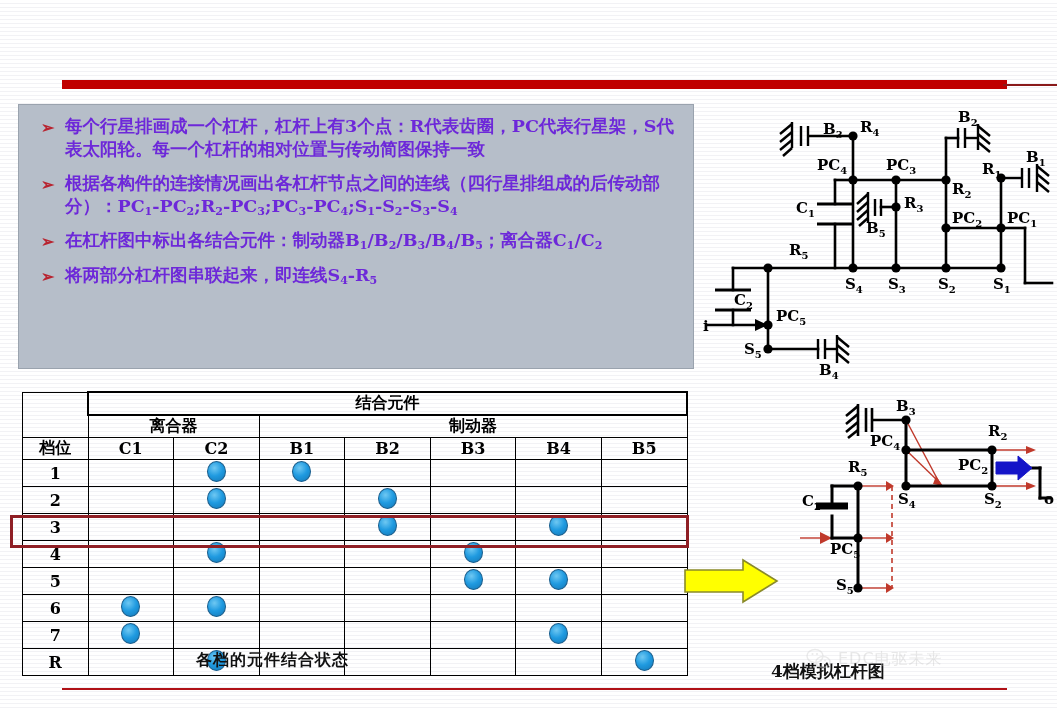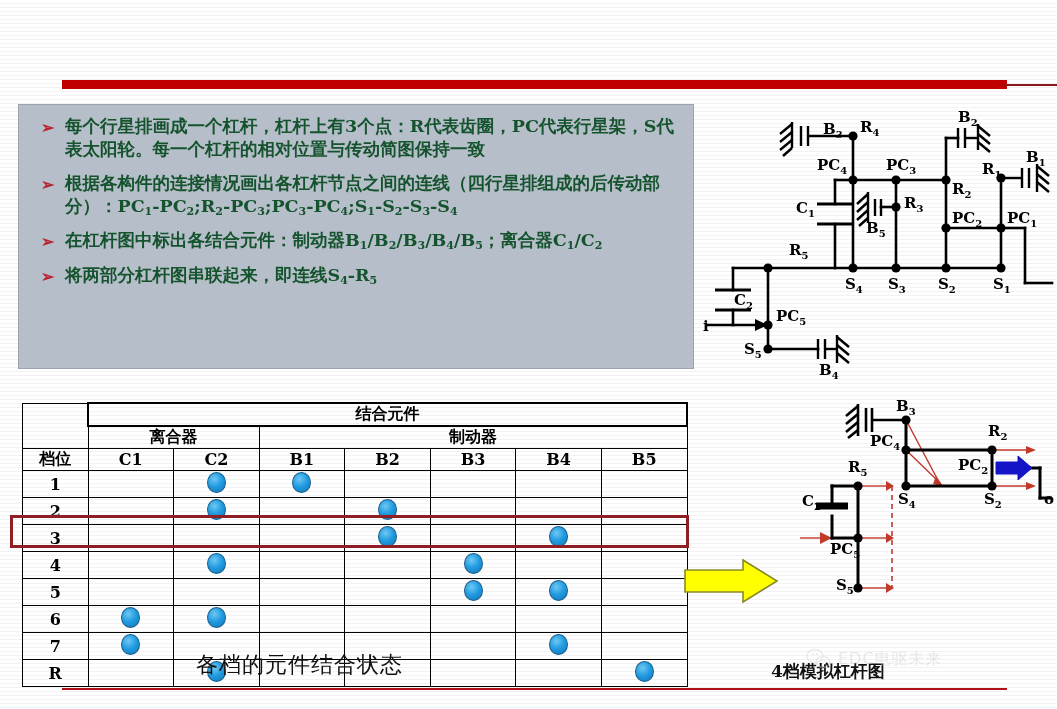--- a/index.html
+++ b/index.html
@@ -38,28 +38,28 @@
     font-size:20px;font-weight:bold;color:#111;letter-spacing:0.5px;
     margin:0 0 4px 0;line-height:1.15;
     font-family:"DejaVu Serif","Liberation Serif",serif;
   }
   .bullet-row{display:flex;align-items:flex-start;margin-bottom:10px;}
   .bullet-mark{
     flex:0 0 24px;color:#b8232f;font-size:16px;line-height:1.25;
     padding-top:3px;padding-left:8px;font-weight:bold;
   }
   .bullet-text{
-    flex:1 1 auto;font-size:17.5px;line-height:1.33;color:#14532d;
+    flex:1 1 auto;font-size:17.5px;line-height:1.33;color:#6d28d9;
     font-family:"DejaVu Serif","Liberation Serif",serif;font-weight:bold;
     letter-spacing:0px;
   }
   .bullet-text sub{font-size:11px;vertical-align:-3px;}
 
   
-  #gear-table-wrap{position:absolute;left:22px;top:402px;width:564px;height:252px;}
+  #gear-table-wrap{position:absolute;left:22px;top:391px;width:564px;height:252px;}
   table.gear{
     border-collapse:collapse;width:666px;height:252px;
     background:transparent;table-layout:fixed;
   }
   table.gear td,table.gear th{
     border:1.6px solid #000;text-align:center;vertical-align:middle;
     font-family:"DejaVu Serif","Liberation Serif",serif;
     font-weight:bold;font-size:16px;color:#000;padding:0;background:transparent;
   }
   table.gear .thick{border-width:2.4px;}
@@ -69,21 +69,21 @@
     display:inline-block;width:17px;height:19px;border-radius:50%;
     background:radial-gradient(circle at 38% 32%, #6fc8f2 0%, #1f9ae0 48%, #1577b5 100%);
     border:1.5px solid #1b5e8c;
   }
   .dot-cell{height:26px;}
   #row-highlight{
     position:absolute;left:10px;top:515px;width:679px;height:33px;
     border:3.5px solid #8f1f25;box-sizing:border-box;pointer-events:none;
   }
   #table-caption{
-    position:absolute;left:196px;top:650px;font-size:22px;font-weight:normal;
+    position:absolute;left:196px;top:650px;font-size:16px;font-weight:bold;
     color:#111;font-family:"DejaVu Serif","Liberation Serif",serif;letter-spacing:1px;
   }
 
   
   #yellow-arrow{position:absolute;left:683px;top:558px;width:96px;height:46px;}
 
   
   #schematic-top{position:absolute;left:700px;top:100px;width:357px;height:290px;}
   #schematic-bottom{position:absolute;left:800px;top:398px;width:257px;height:225px;}
   #bottom-caption{

